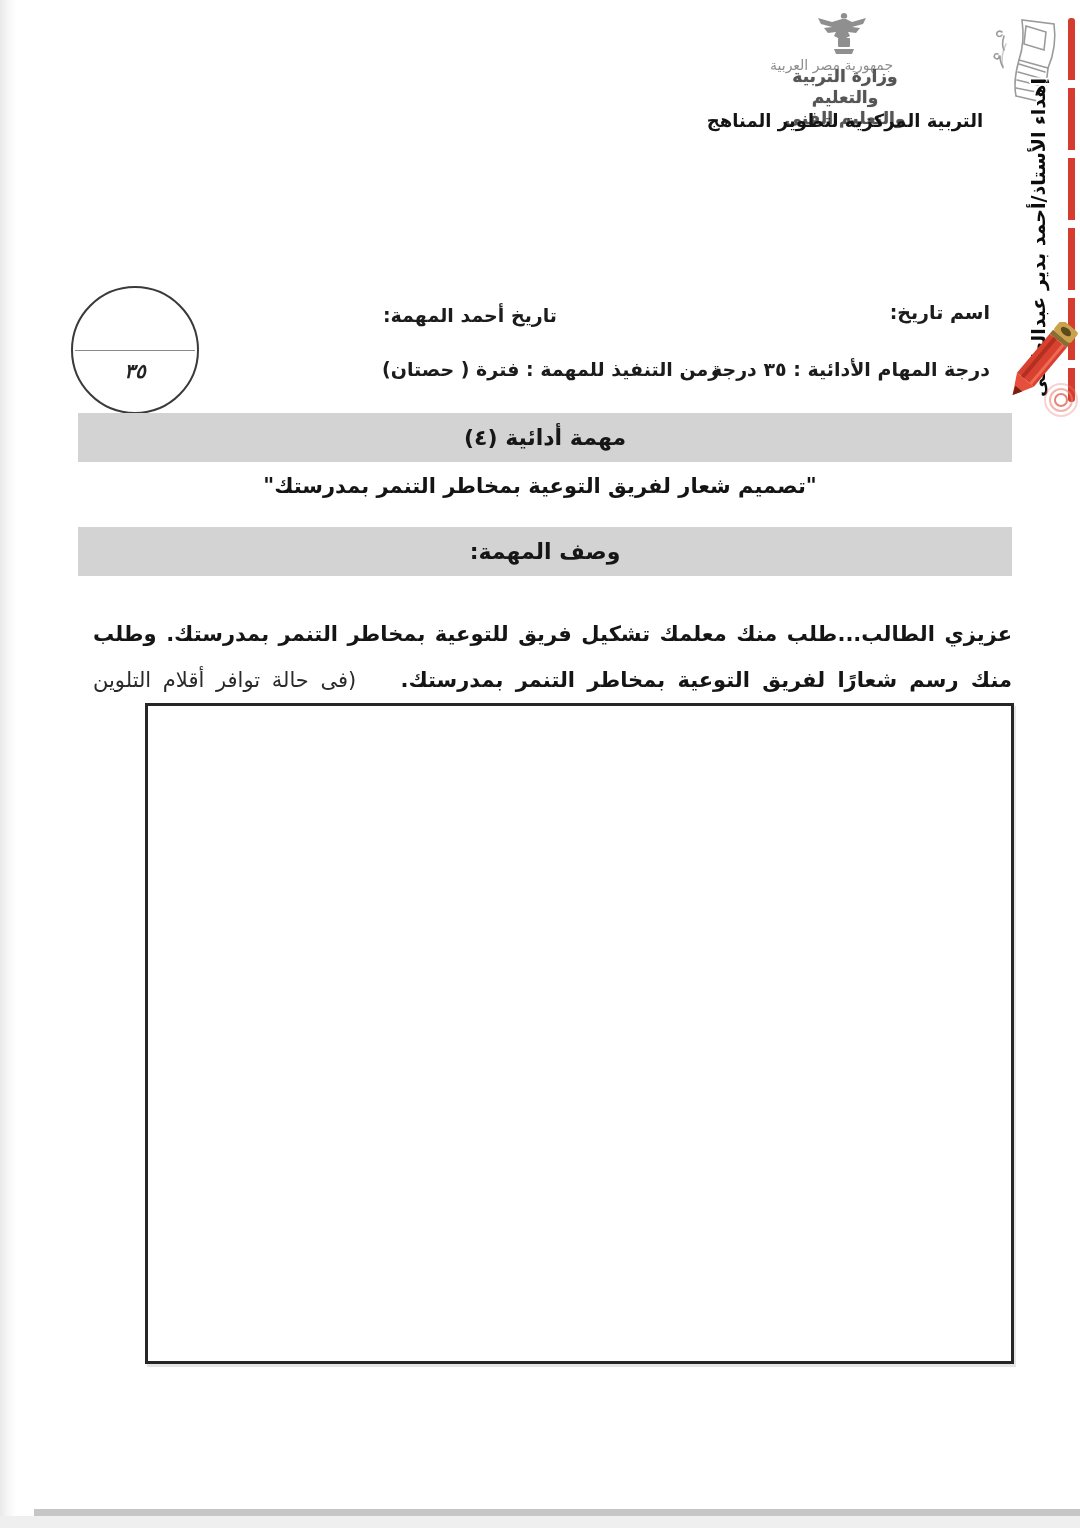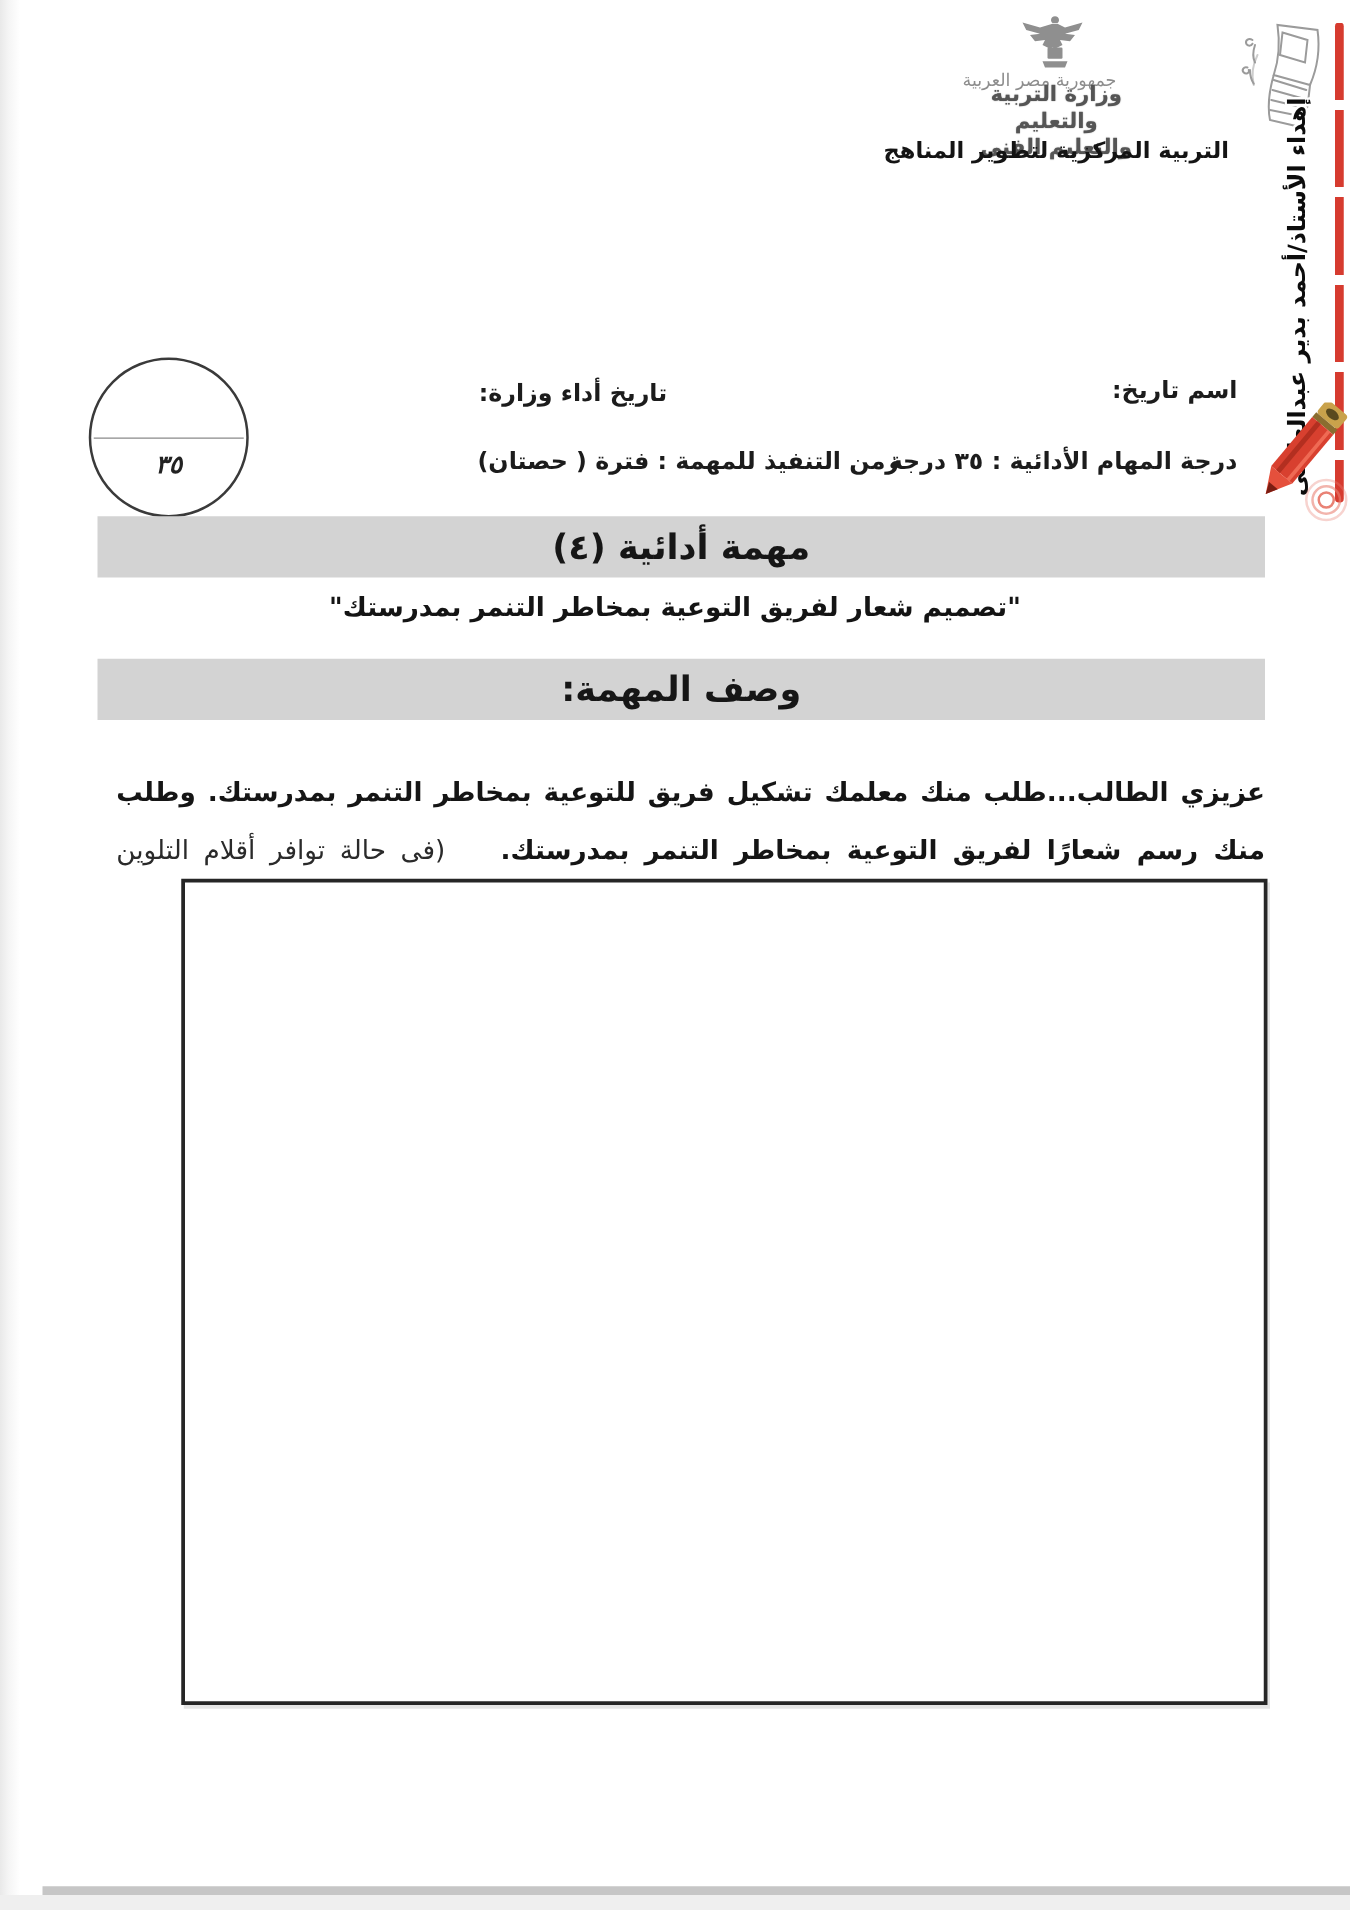--- a/index.html
+++ b/index.html
@@ -18,21 +18,21 @@
   .f-name{top:301px;right:90px;}
   .f-date{top:304px;left:383px;}
   .f-grade{top:358px;right:90px;}
   .f-duration{top:358px;left:350px;margin-left:32px;}
   
   .circle{top:286px;left:71px;width:124px;height:124px;border:2px solid #3a3a3a;border-radius:50%;font-style:italic;}
   .circle-line{top:50%;left:2px;right:2px;height:0;border-top:1.5px solid #8a8a8a;}
   .circle-num{top:57%;left:0;width:100%;text-align:center;font-size:20px;font-weight:bold;color:#222;}
   
   .banner{left:78px;width:934px;height:49px;background:#d3d3d3;display:flex;align-items:center;justify-content:center;
-          font-size:28px;font-weight:bold;color:#161616;}
+          font-size:22px;font-weight:bold;color:#161616;}
   .banner1{top:413px;}
   .banner2{top:527px;}
   .task-title{top:474px;left:60px;width:960px;text-align:center;font-size:21px;font-weight:bold;color:#141414;}
   
   .desc{top:590px;left:93px;width:919px;direction:rtl;text-align:justify;font-size:21px;line-height:46px;color:#151515;}
   .desc .b{font-weight:bold;margin-left:32px;}
   .desc .n{font-weight:normal;color:#2a2a2a;}
   
   .draw-box{top:703px;left:145px;width:863px;height:655px;border:3px solid #262626;background:#fff;
             box-shadow:2px 3px 0 rgba(0,0,0,.10);}
@@ -67,21 +67,21 @@
   </span>
   <div class="abs republic">جمهورية مصر العربية</div>
   <div class="abs calligraphy">
     <div>وزارة التربية والتعليم</div>
     <div>والتعليم الفنى</div>
   </div>
   <div class="abs department">التربية المركزية لتطوير المناهج</div>
 
 
   <span class="abs field f-name">اسم تاريخ:</span>
-  <span class="abs field f-date">تاريخ أداء وزارة:</span>
+  <span class="abs field f-date">تاريخ أحمد المهمة:</span>
   <span class="abs field f-grade">درجة المهام الأدائية : ٣٥ درجة</span>
   <span class="abs field f-duration">زمن التنفيذ للمهمة : فترة ( حصتان)</span>
 
   <div class="abs circle">
     <div class="abs circle-line"></div>
     <div class="abs circle-num">٣٥</div>
   </div>
 
   <div class="abs banner banner1">
     <span>مهمة أدائية (٤)</span>

